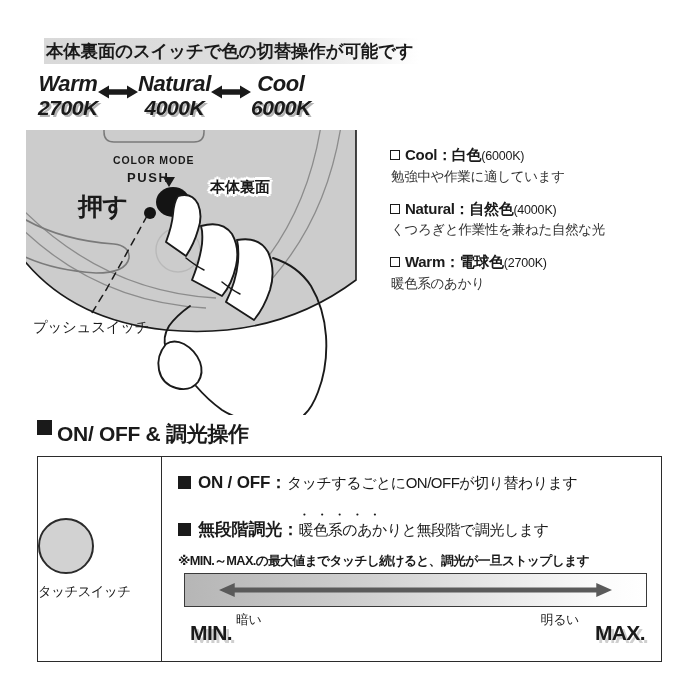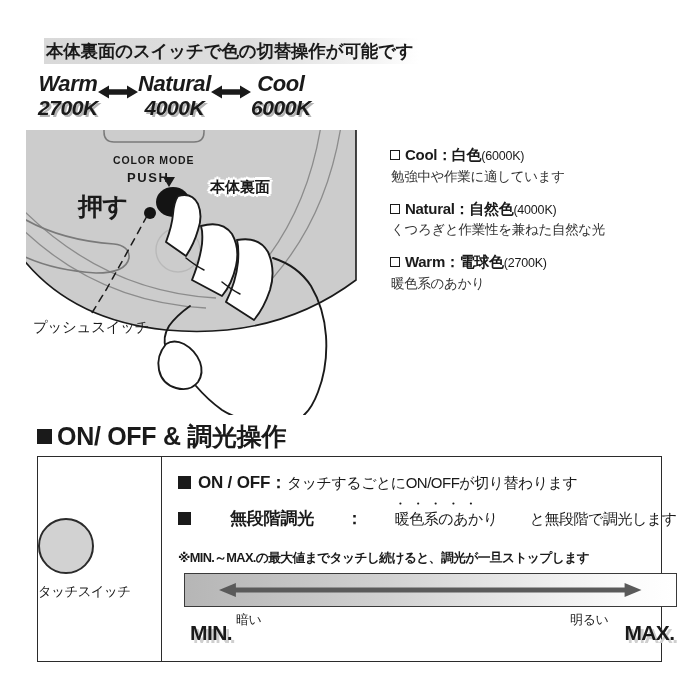--- a/index.html
+++ b/index.html
@@ -167,27 +167,27 @@
     margin-left: 1px;
     white-space: nowrap;
     color: #333333;
   }
 
   
   #onoff-heading {
     position: absolute;
     left: 37px;
     top: 420px;
-    font-size: 25px;
+    font-size: 21px;
     font-weight: bold;
     letter-spacing: -0.3px;
     white-space: nowrap;
     color: #1a1a1a;
     display: flex;
-    align-items: center;
+    align-items: flex-start;
   }
   #onoff-heading .sq {
     display: inline-block;
     width: 15px;
     height: 15px;
     background: #1a1a1a;
     margin-right: 5px;
   }
 
   
@@ -253,22 +253,22 @@
   }
   .bl-key {
     font-size: 17px;
     font-weight: bold;
     letter-spacing: -0.2px;
   }
   .bl-val {
     font-size: 15px;
     letter-spacing: -0.5px;
   }
-  #line-onoff { margin-bottom: 13px; }
-  #line-dimmer { margin-bottom: 20px; gap: 32px; }
+  #line-onoff { margin-bottom: 24px; }
+  #line-dimmer { margin-bottom: 12px; }
 
   
   .emph {
     position: relative;
     display: inline-block;
   }
   .emph::before {
     content: "・・・・・";
     position: absolute;
     left: -1px;

